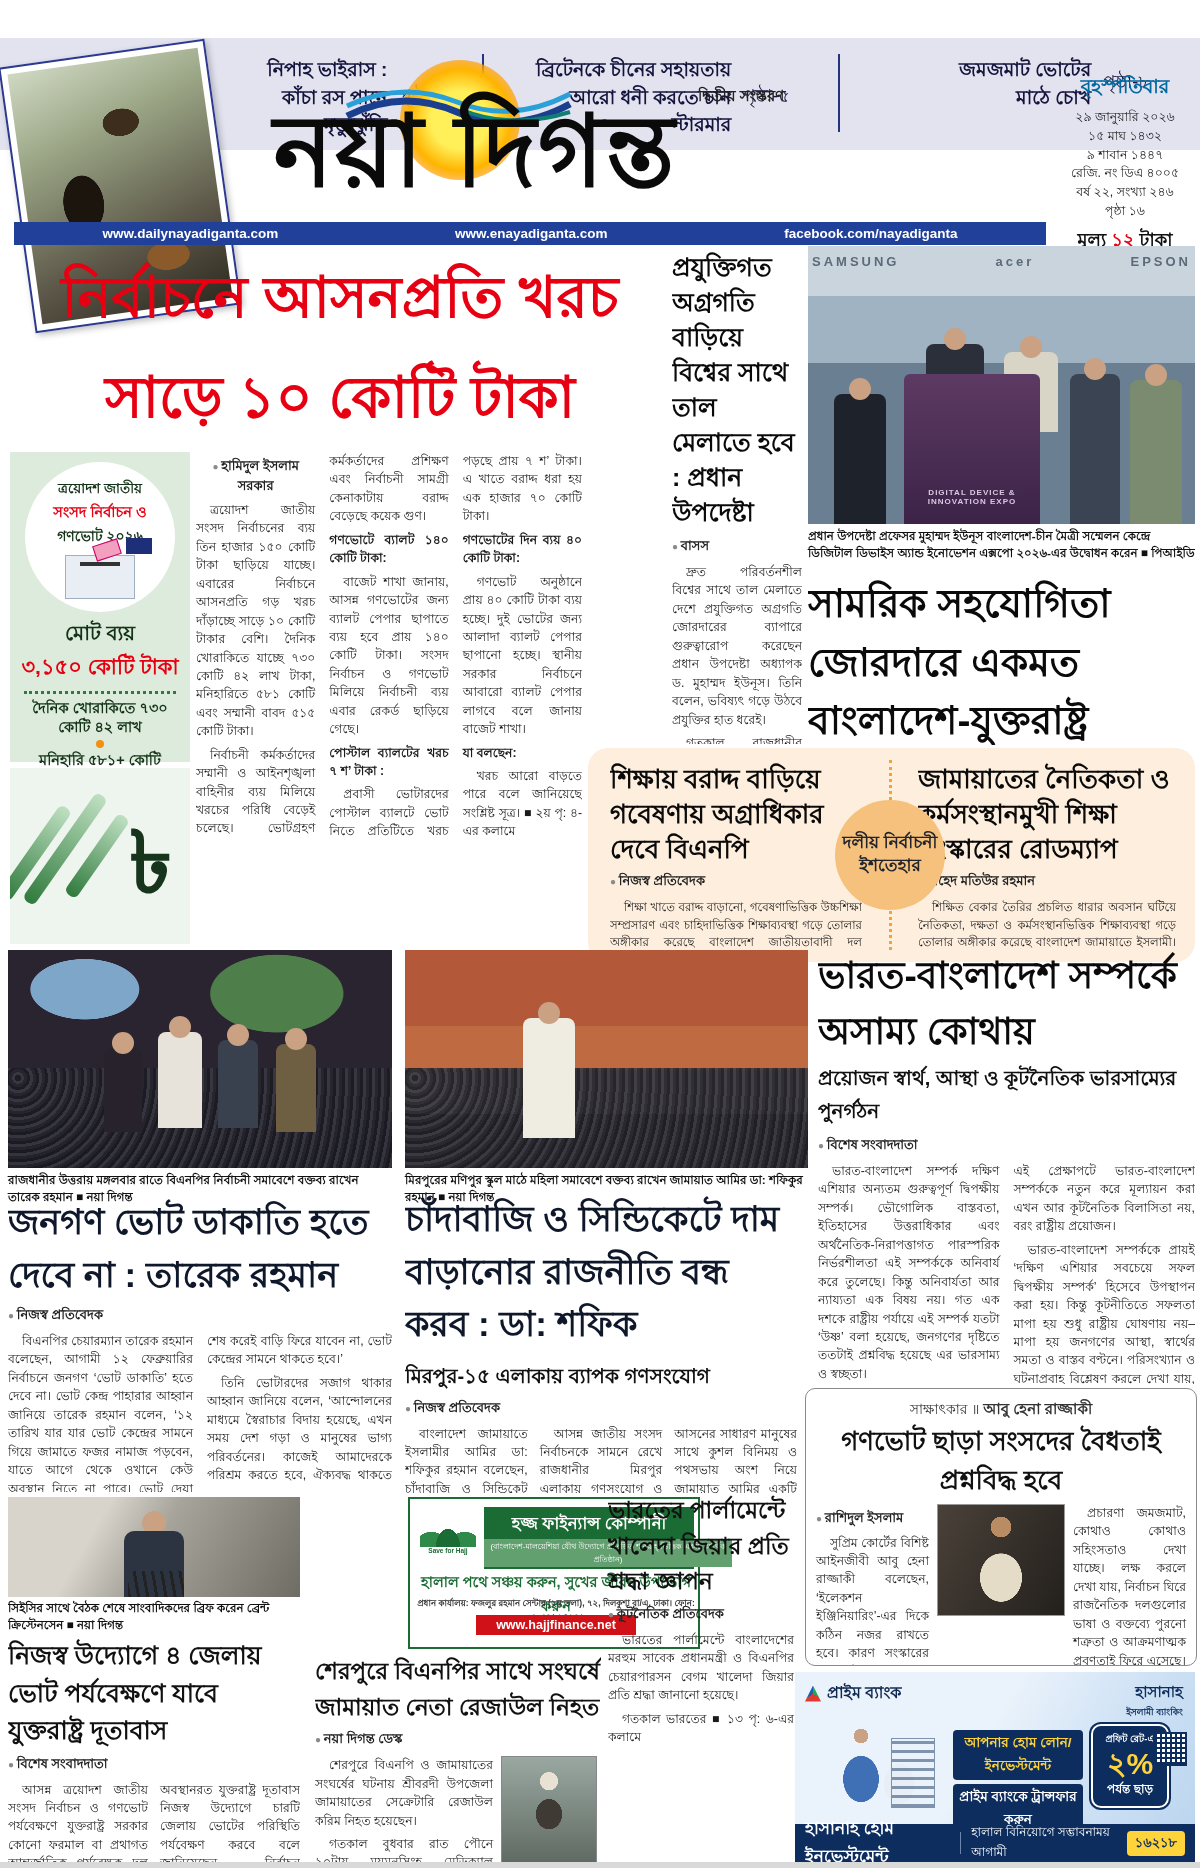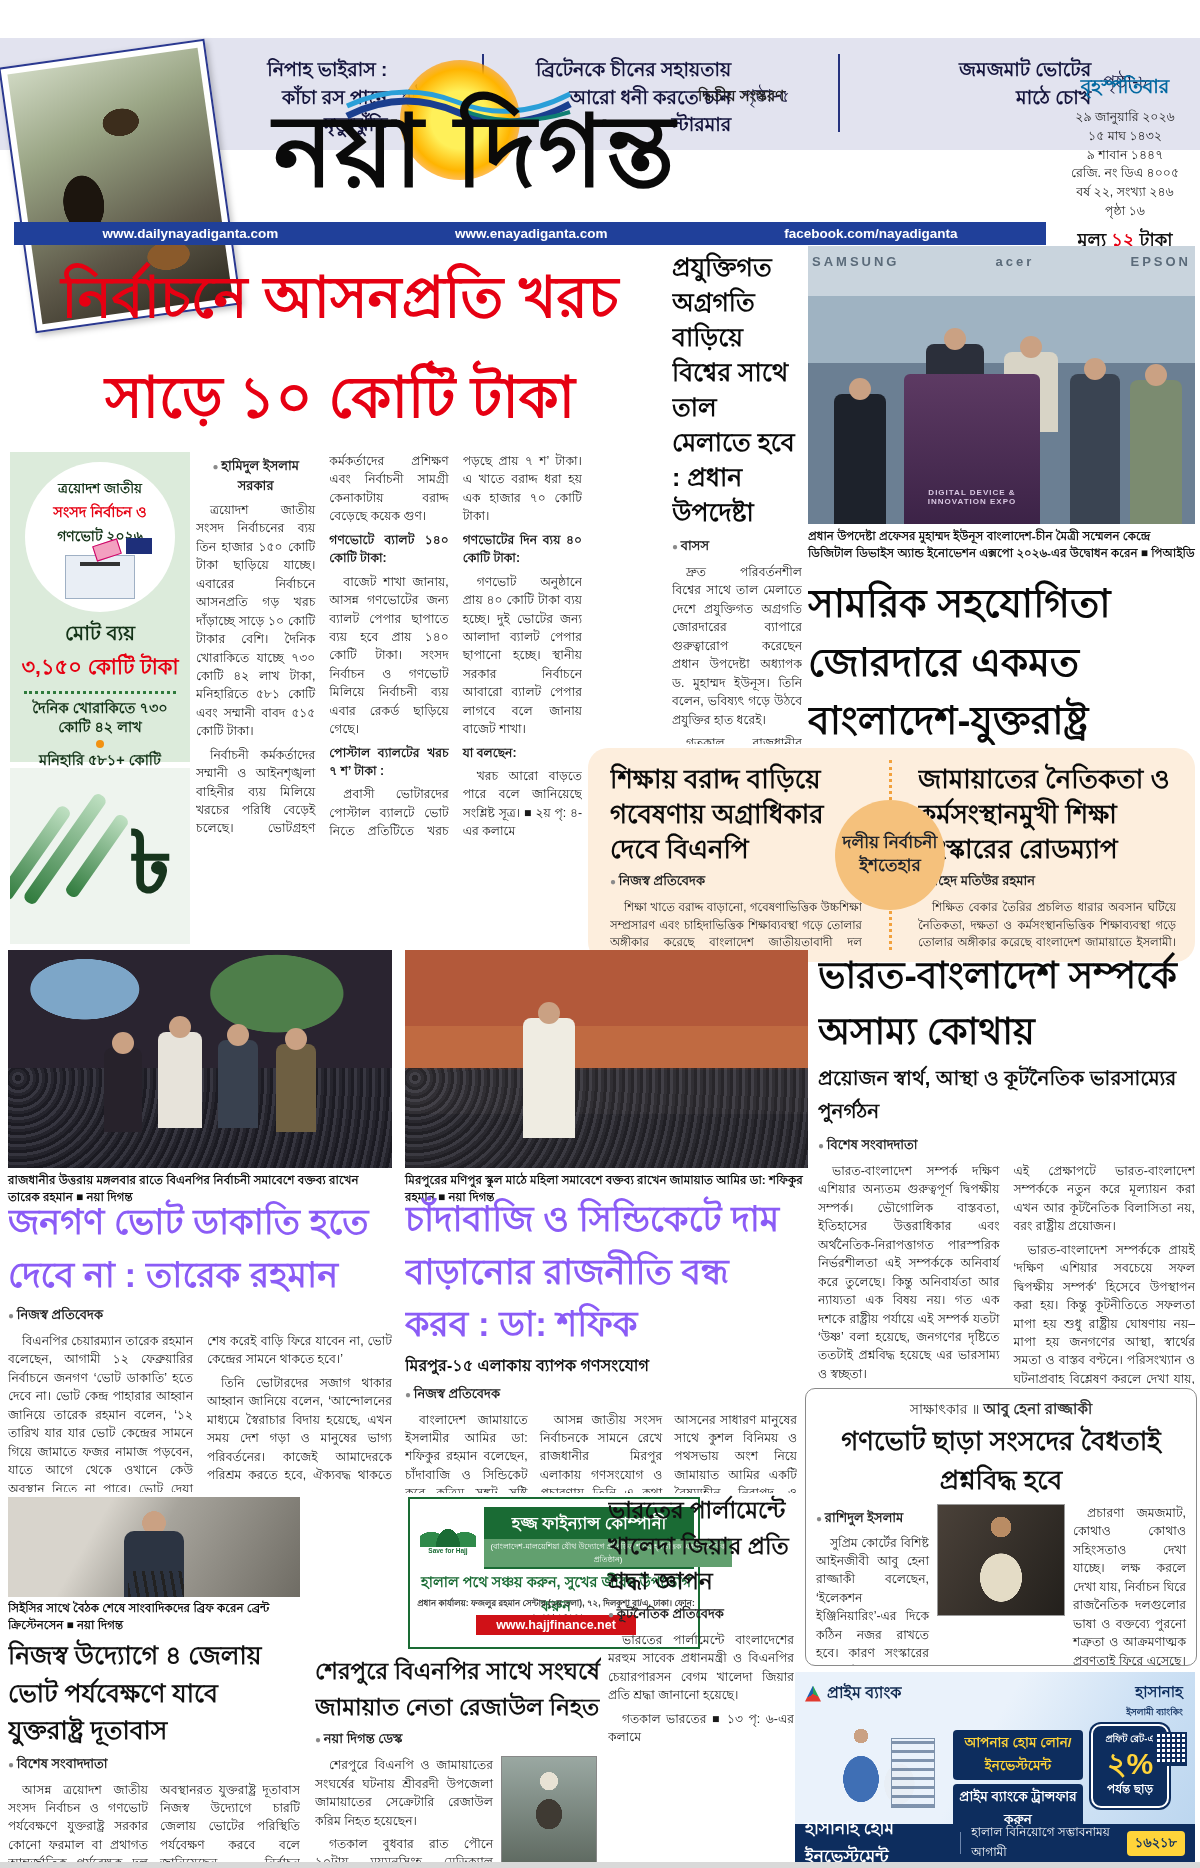--- a/index.html
+++ b/index.html
@@ -107,24 +107,24 @@
   .caption-row { position:absolute; display:block; }
 
   
   .india { position:absolute; left:818px; top:948px; width:377px; height:436px; overflow:hidden; }
   .india h1 { font-size:37px; line-height:1.5; font-weight:900; color:#0a0a0a; }
   .india .sub { font-size:20px; font-weight:bold; margin:4px 0 6px 0; }
   .india .cols { column-count:2; column-gap:14px; height:282px; overflow:hidden; }
 
   
   .tarek { position:absolute; left:8px; top:1196px; width:384px; height:296px; overflow:hidden; }
-  .tarek h1, .shafiq h1 { font-size:35px; line-height:1.5; font-weight:900; color:#8b5cf6; }
+  .tarek h1, .shafiq h1 { font-size:35px; line-height:1.5; font-weight:900; color:#0f172a; }
   .tarek .cols { column-count:2; column-gap:14px; height:168px; overflow:hidden; margin-top:2px; }
   .shafiq { position:absolute; left:405px; top:1193px; width:392px; height:300px; overflow:hidden; }
-  .shafiq .sub { font-size:16px; font-weight:bold; margin-top:2px; }
+  .shafiq .sub { font-size:20px; font-weight:bold; margin-top:10px; }
   .shafiq .cols { column-count:3; column-gap:12px; height:150px; overflow:hidden; margin-top:2px; }
 
   
   .usph { position:absolute; left:8px; top:1497px; width:292px; height:100px; overflow:hidden;
       background:radial-gradient(26px 26px at 50% 26%, #caa183 0 45%, transparent 46%),
                  linear-gradient(120deg, #d8d4cc 0 30%, #a7a49c 50%, #6f6c64 100%); }
   .usph .suit { position:absolute; left:116px; top:34px; width:60px; height:66px; background:#2c3442; border-radius:10px 10px 0 0; }
   .usph .mics { position:absolute; left:120px; bottom:0; width:56px; height:26px;
       background:repeating-linear-gradient(80deg, #222 0 3px, transparent 3px 9px); }
   .us-article { position:absolute; left:8px; top:1600px; width:292px; height:266px; overflow:hidden; }

